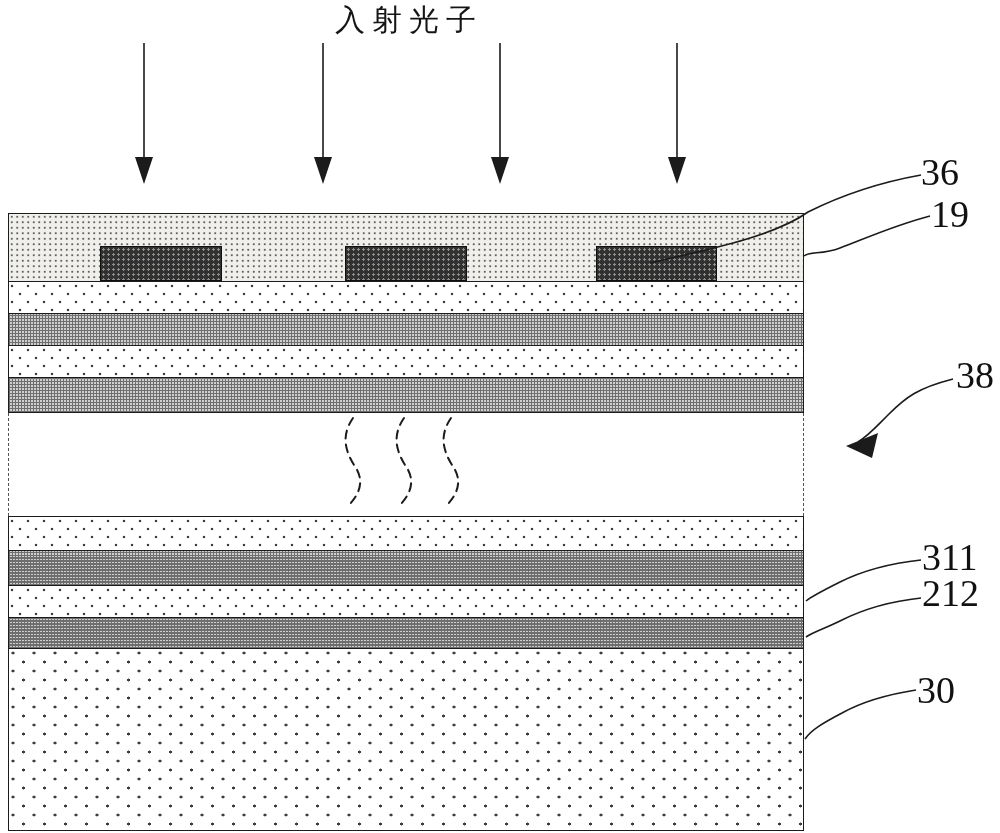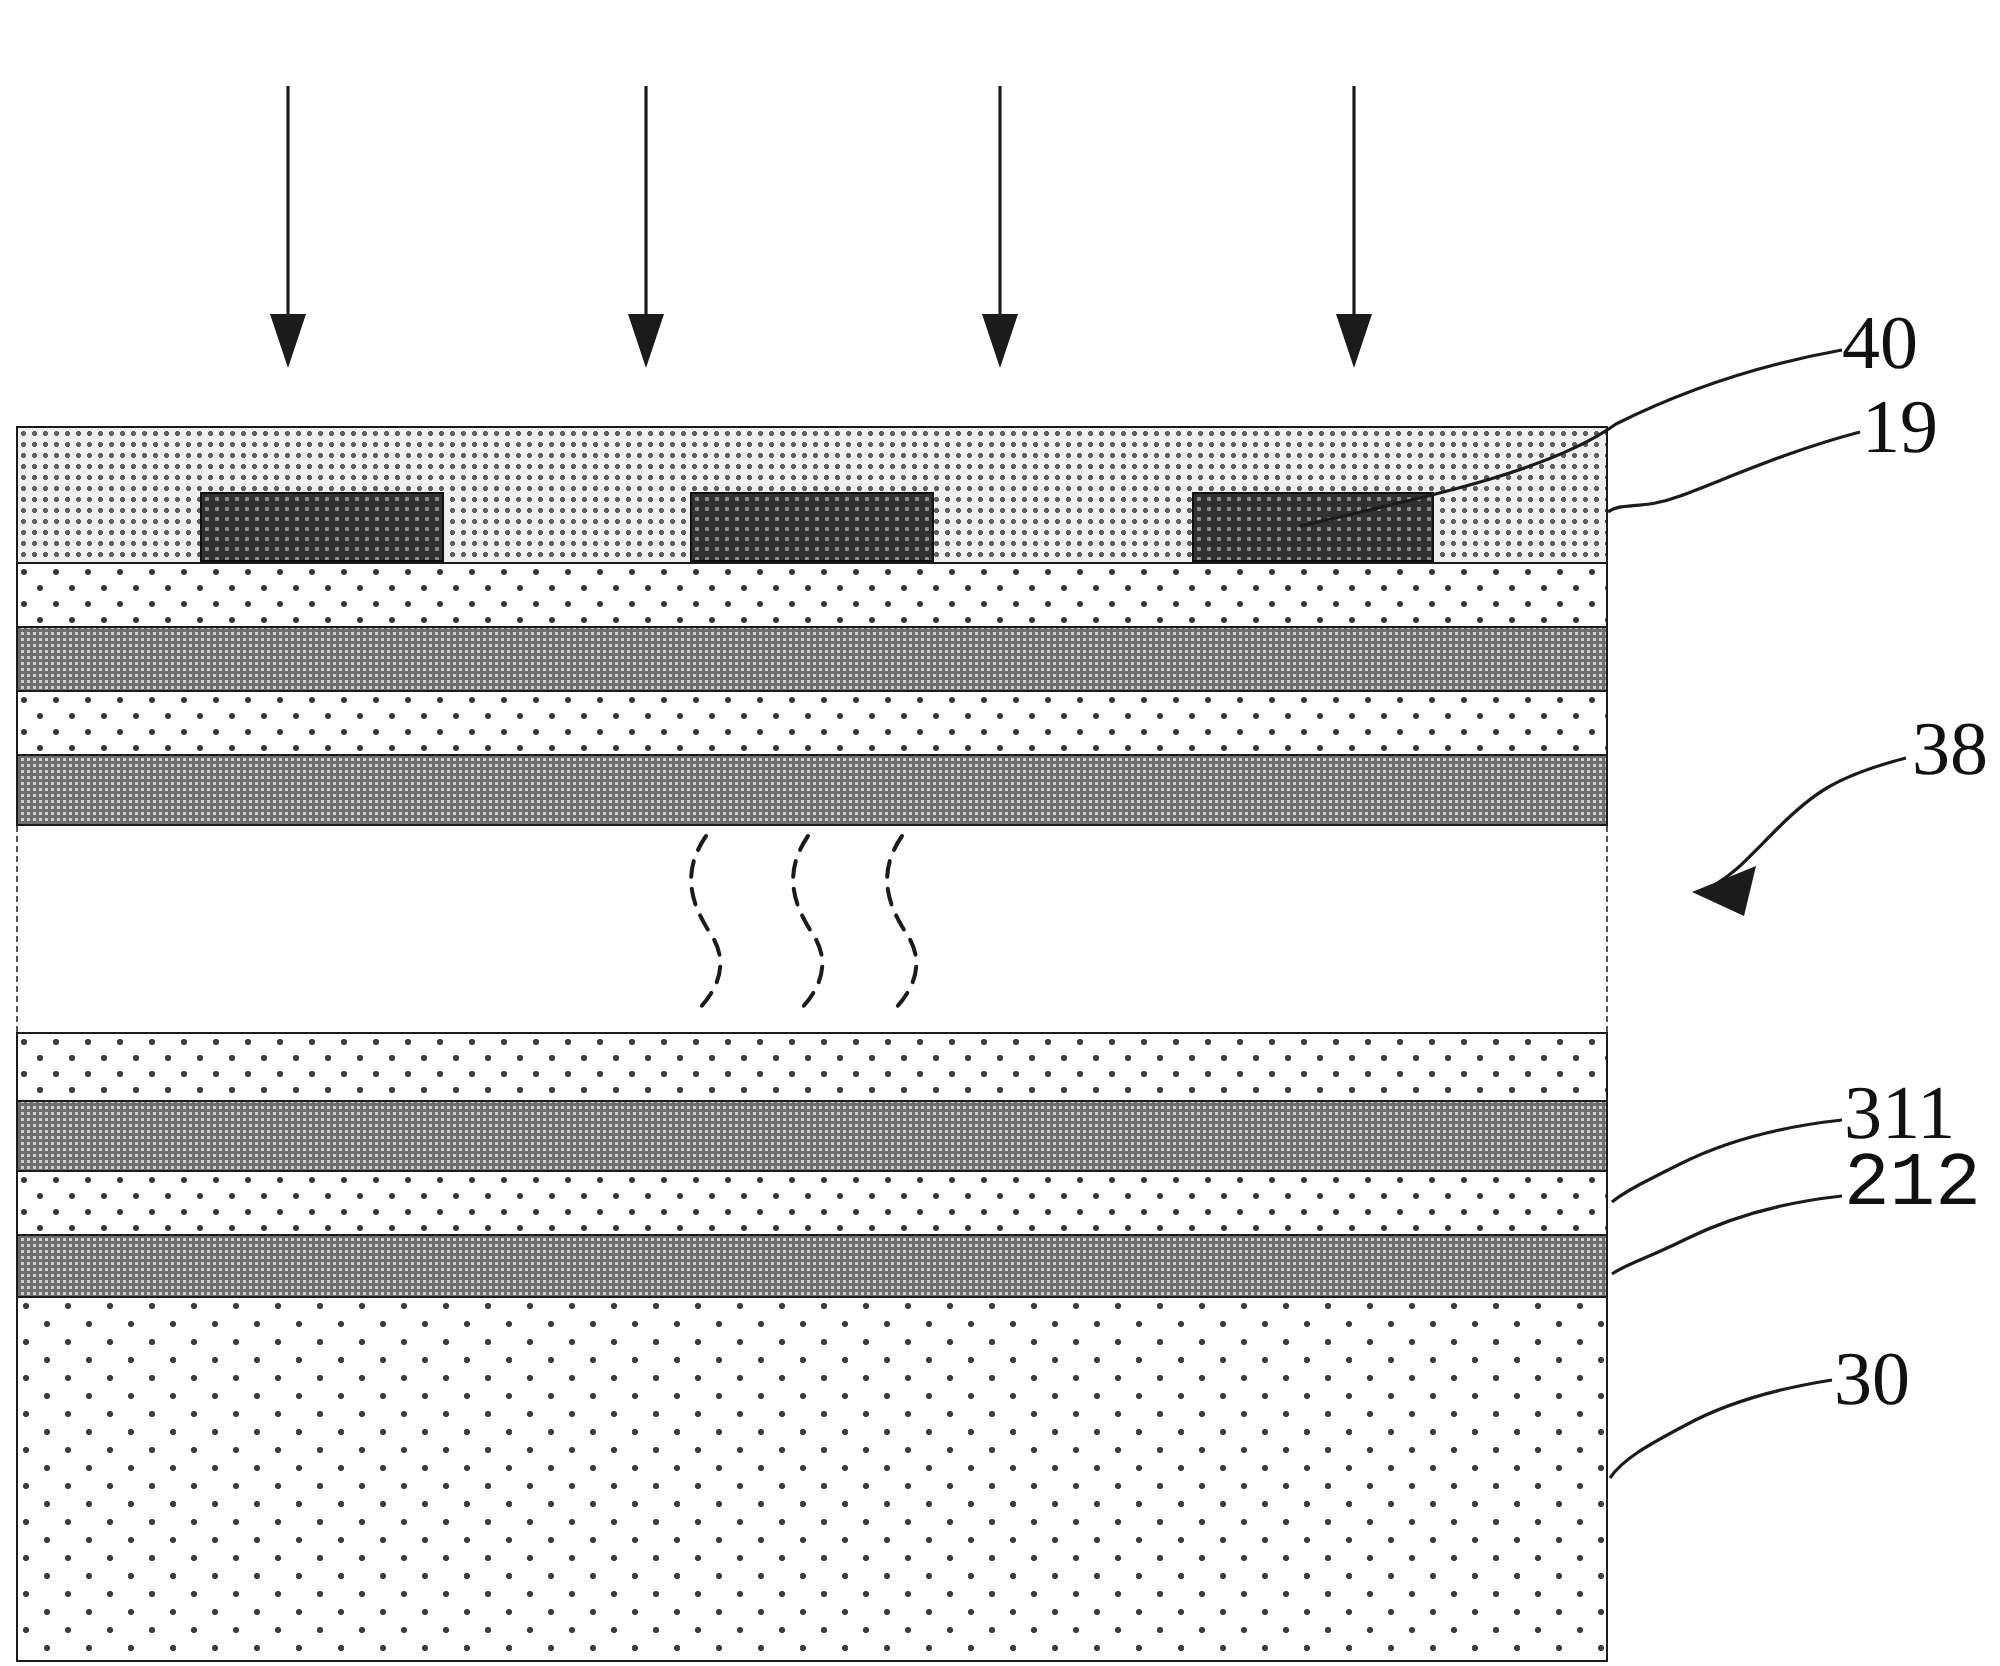--- a/index.html
+++ b/index.html
@@ -72,36 +72,37 @@
   }
   .ref{
     position:absolute;
     font-size:38px;line-height:1;
     color:#111111;white-space:nowrap;
   }
   #ref22{left:921px;top:153px;}
   #ref23{left:931px;top:195px;}
   #ref21{left:956px;top:356px;}
   #ref211{left:922px;top:538px;}
-  #ref212{left:922px;top:574px;font-family:Liberation Mono, monospace;}
+  #ref212{left:922px;top:574px;}
   #ref20{left:917px;top:671px;}
   
   #overlay{
     position:absolute;left:0;top:0;width:1000px;height:833px;
     pointer-events:none;
   }
   .stroke{stroke:#1b1b1b;fill:none;stroke-width:1.6;}
   .wavy{stroke:#1b1b1b;fill:none;stroke-width:2;stroke-dasharray:8 6;stroke-linecap:round;}
   .head{fill:#1b1b1b;stroke:none;}
 </style>
 </head>
 <body>
 
 <div id="canvas">
 
+  <div class="title">入射光子</div>
 
   <div class="layer stipple" style="top:213px;height:69px;">
     <div class="block" style="left:91px;top:32px;width:122px;height:35px;"></div>
     <div class="block" style="left:336px;top:32px;width:122px;height:35px;"></div>
     <div class="block" style="left:587px;top:32px;width:121px;height:35px;"></div>
   </div>
 
   <div class="layer dotted" style="top:281px;height:33px;"></div>
   <div class="layer darkgray" style="top:313px;height:33px;"></div>
   <div class="layer dotted" style="top:345px;height:33px;"></div>
@@ -143,20 +144,20 @@
     <path class="stroke" d="M 930 216 C 892 226 862 240 840 248 C 822 255 810 251 804 256"></path>
     <g>
       <path class="stroke" d="M 953 379 C 918 388 906 397 889 414 C 873 430 868 436 858 442"></path>
       <polygon class="head" points="846,446 878,433 872,458"></polygon>
     </g>
     <path class="stroke" d="M 921 560 C 884 564 858 573 840 582 C 822 591 812 596 806 601"></path>
     <path class="stroke" d="M 921 598 C 884 602 860 611 842 620 C 824 629 813 632 806 637"></path>
     <path class="stroke" d="M 916 690 C 884 695 860 703 842 713 C 823 723 811 730 805 739"></path>
   </svg>
 
-  <div class="ref" id="ref22">40</div>
+  <div class="ref" id="ref22">36</div>
   <div class="ref" id="ref23">19</div>
   <div class="ref" id="ref21">38</div>
   <div class="ref" id="ref211">311</div>
   <div class="ref" id="ref212">212</div>
   <div class="ref" id="ref20">30</div>
 
 </div>
 
 </body></html>

